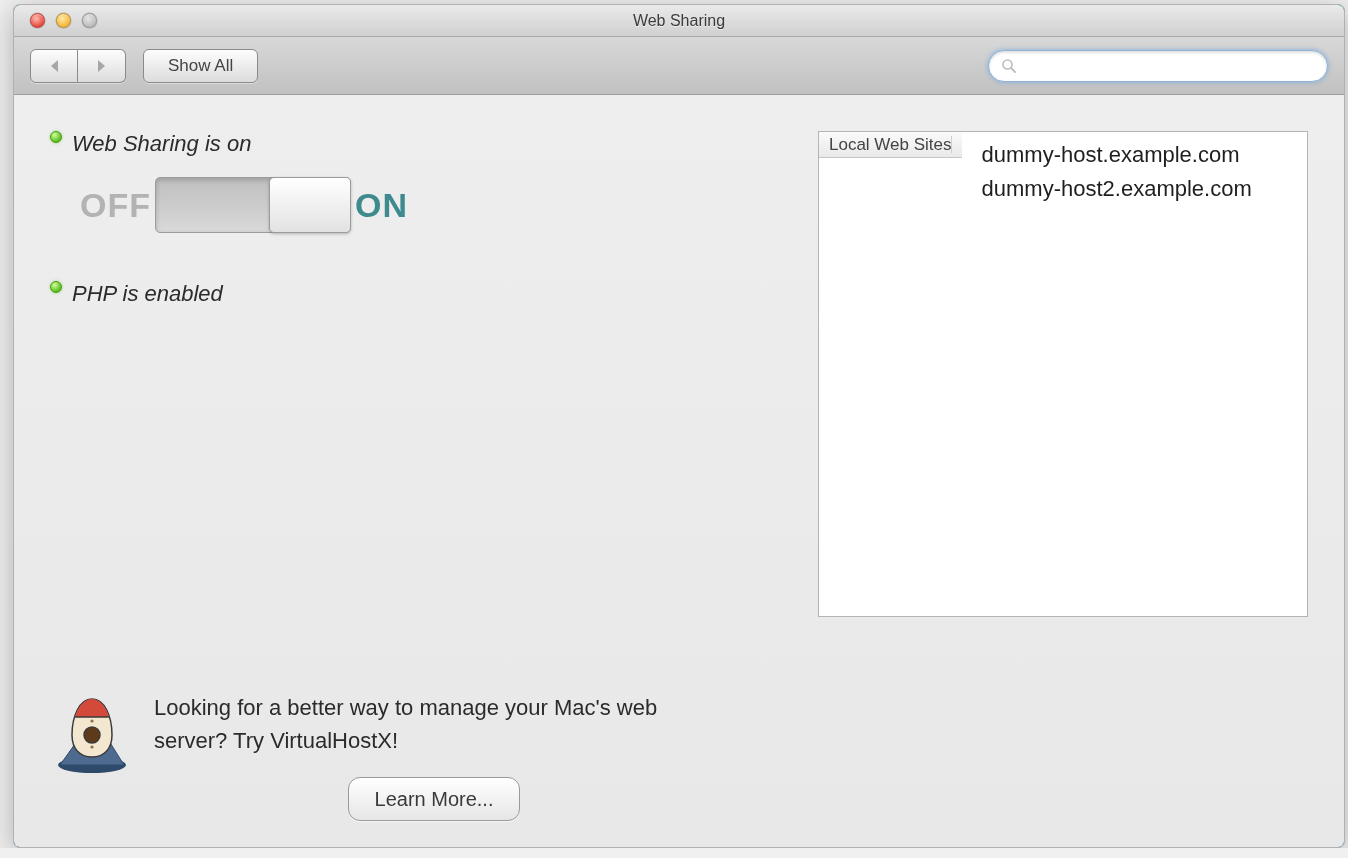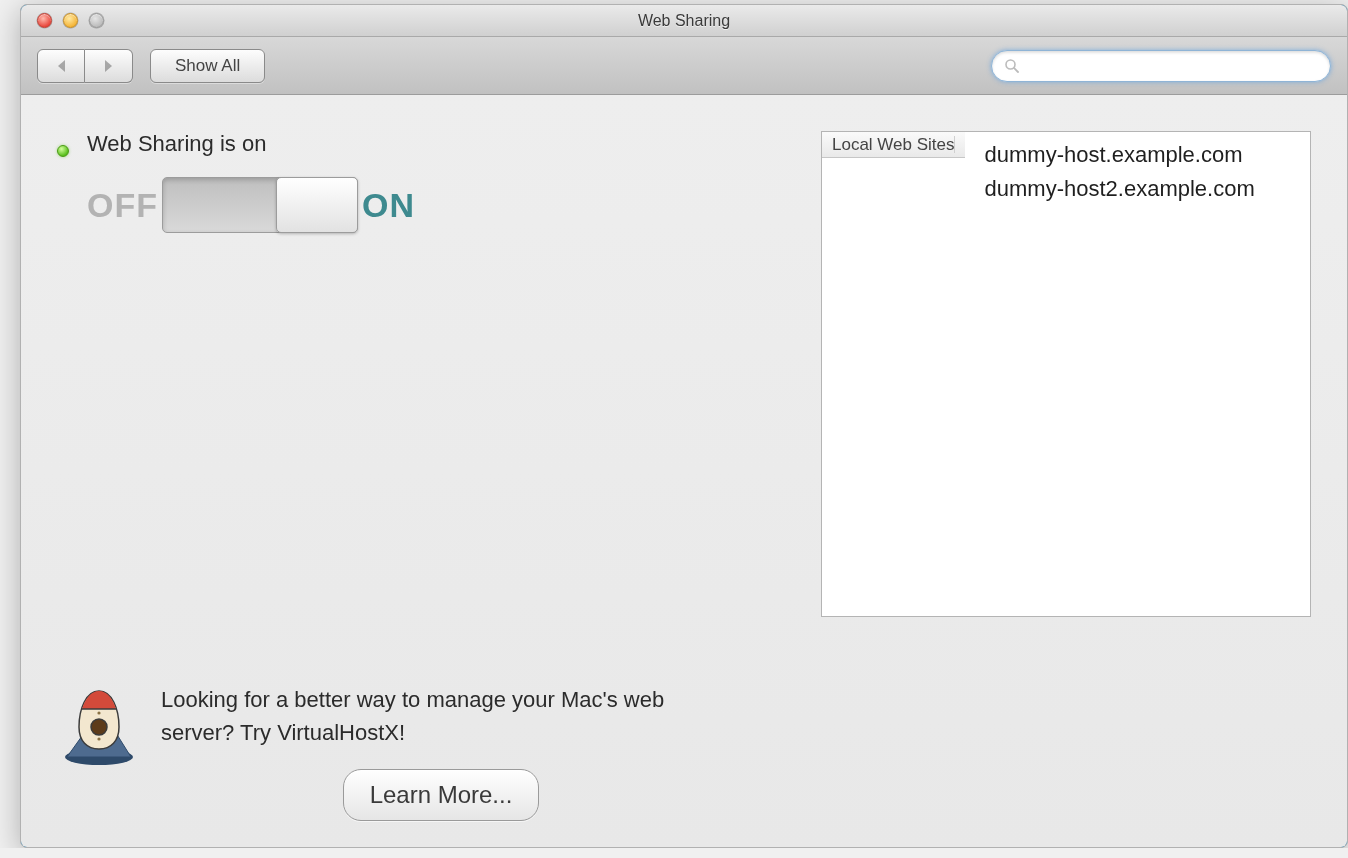--- a/index.html
+++ b/index.html
@@ -7,21 +7,21 @@
       font-family: "Lucida Grande", "Helvetica Neue", Helvetica, Arial, sans-serif;
       background: #f0f0f0;
       display: flex;
       justify-content: flex-start;
       align-items: flex-start;
       padding: 0;
     }
     .window {
       width: 1332px;
       height: 844px;
-      margin: 4px auto 0 20px;
+      margin: 4px auto 0 13px;
       background: #0369a1;
       border: 1px solid #b1b1b1;
       border-radius: 7px;
       box-shadow: 0 6px 30px rgba(0,0,0,0.28);
       overflow: hidden;
       display: flex;
       flex-direction: column;
     }
     
     .titlebar {
@@ -122,23 +122,24 @@
       grid-template-columns: 1fr 490px;
       grid-template-rows: auto 1fr auto;
       column-gap: 40px;
     }
     .left-col {
       grid-column: 1;
       grid-row: 1 / 3;
     }
     .status-row {
       display: flex;
-      align-items: flex-end;
-      gap: 18px;
+      align-items: flex-start;
+      gap: 10px;
       margin-bottom: 20px;
+      font-style: italic;
     }
     .status-dot {
       width: 12px; height: 12px;
       border-radius: 50%;
       background: radial-gradient(circle at 35% 30%, #d2ff9a, #5abf1e 70%);
       border: 1px solid #489a10;
       box-shadow: 0 0 3px rgba(90,191,30,0.5);
     }
     .status-text {
       font-size: 22px;
@@ -242,26 +243,26 @@
       line-height: 1.5;
       max-width: 560px;
     }
     .learn-more-row {
       grid-column: 2;
       display:flex;
       justify-content:center;
       max-width: 560px;
     }
     .learn-more-btn {
-      height: 52px;
+      height: 44px;
       padding: 0 26px;
       background: linear-gradient(#ffffff, #e6e6e6);
       border: 1px solid #9a9a9a;
-      border-radius: 18px;
-      font-size: 24px;
+      border-radius: 12px;
+      font-size: 20px;
       color: #3a3a3a;
       cursor: pointer;
       box-shadow: 0 1px 0 rgba(255,255,255,0.6), inset 0 1px 0 #fff;
     }
   </style>
 </head>
 <body>
 
 <div class="window">
 
@@ -309,20 +310,24 @@
       </div>
 
       <div class="toggle-row">
         <span class="toggle-label off">OFF</span>
         <div class="toggle-switch">
           <div class="toggle-thumb"></div>
         </div>
         <span class="toggle-label on">ON</span>
       </div>
 
+      <div class="status-row">
+        <span class="status-dot"></span>
+        <span class="status-text">PHP is enabled</span>
+      </div>
     </div>
 
     <div class="right-col">
       <div class="sites-panel">
         <div class="sites-header">Local Web Sites</div>
         <div class="sites-list" id="sites-list">
             <div class="site-item">dummy-host.example.com</div>
             <div class="site-item">dummy-host2.example.com</div>
           </div>
       </div>

